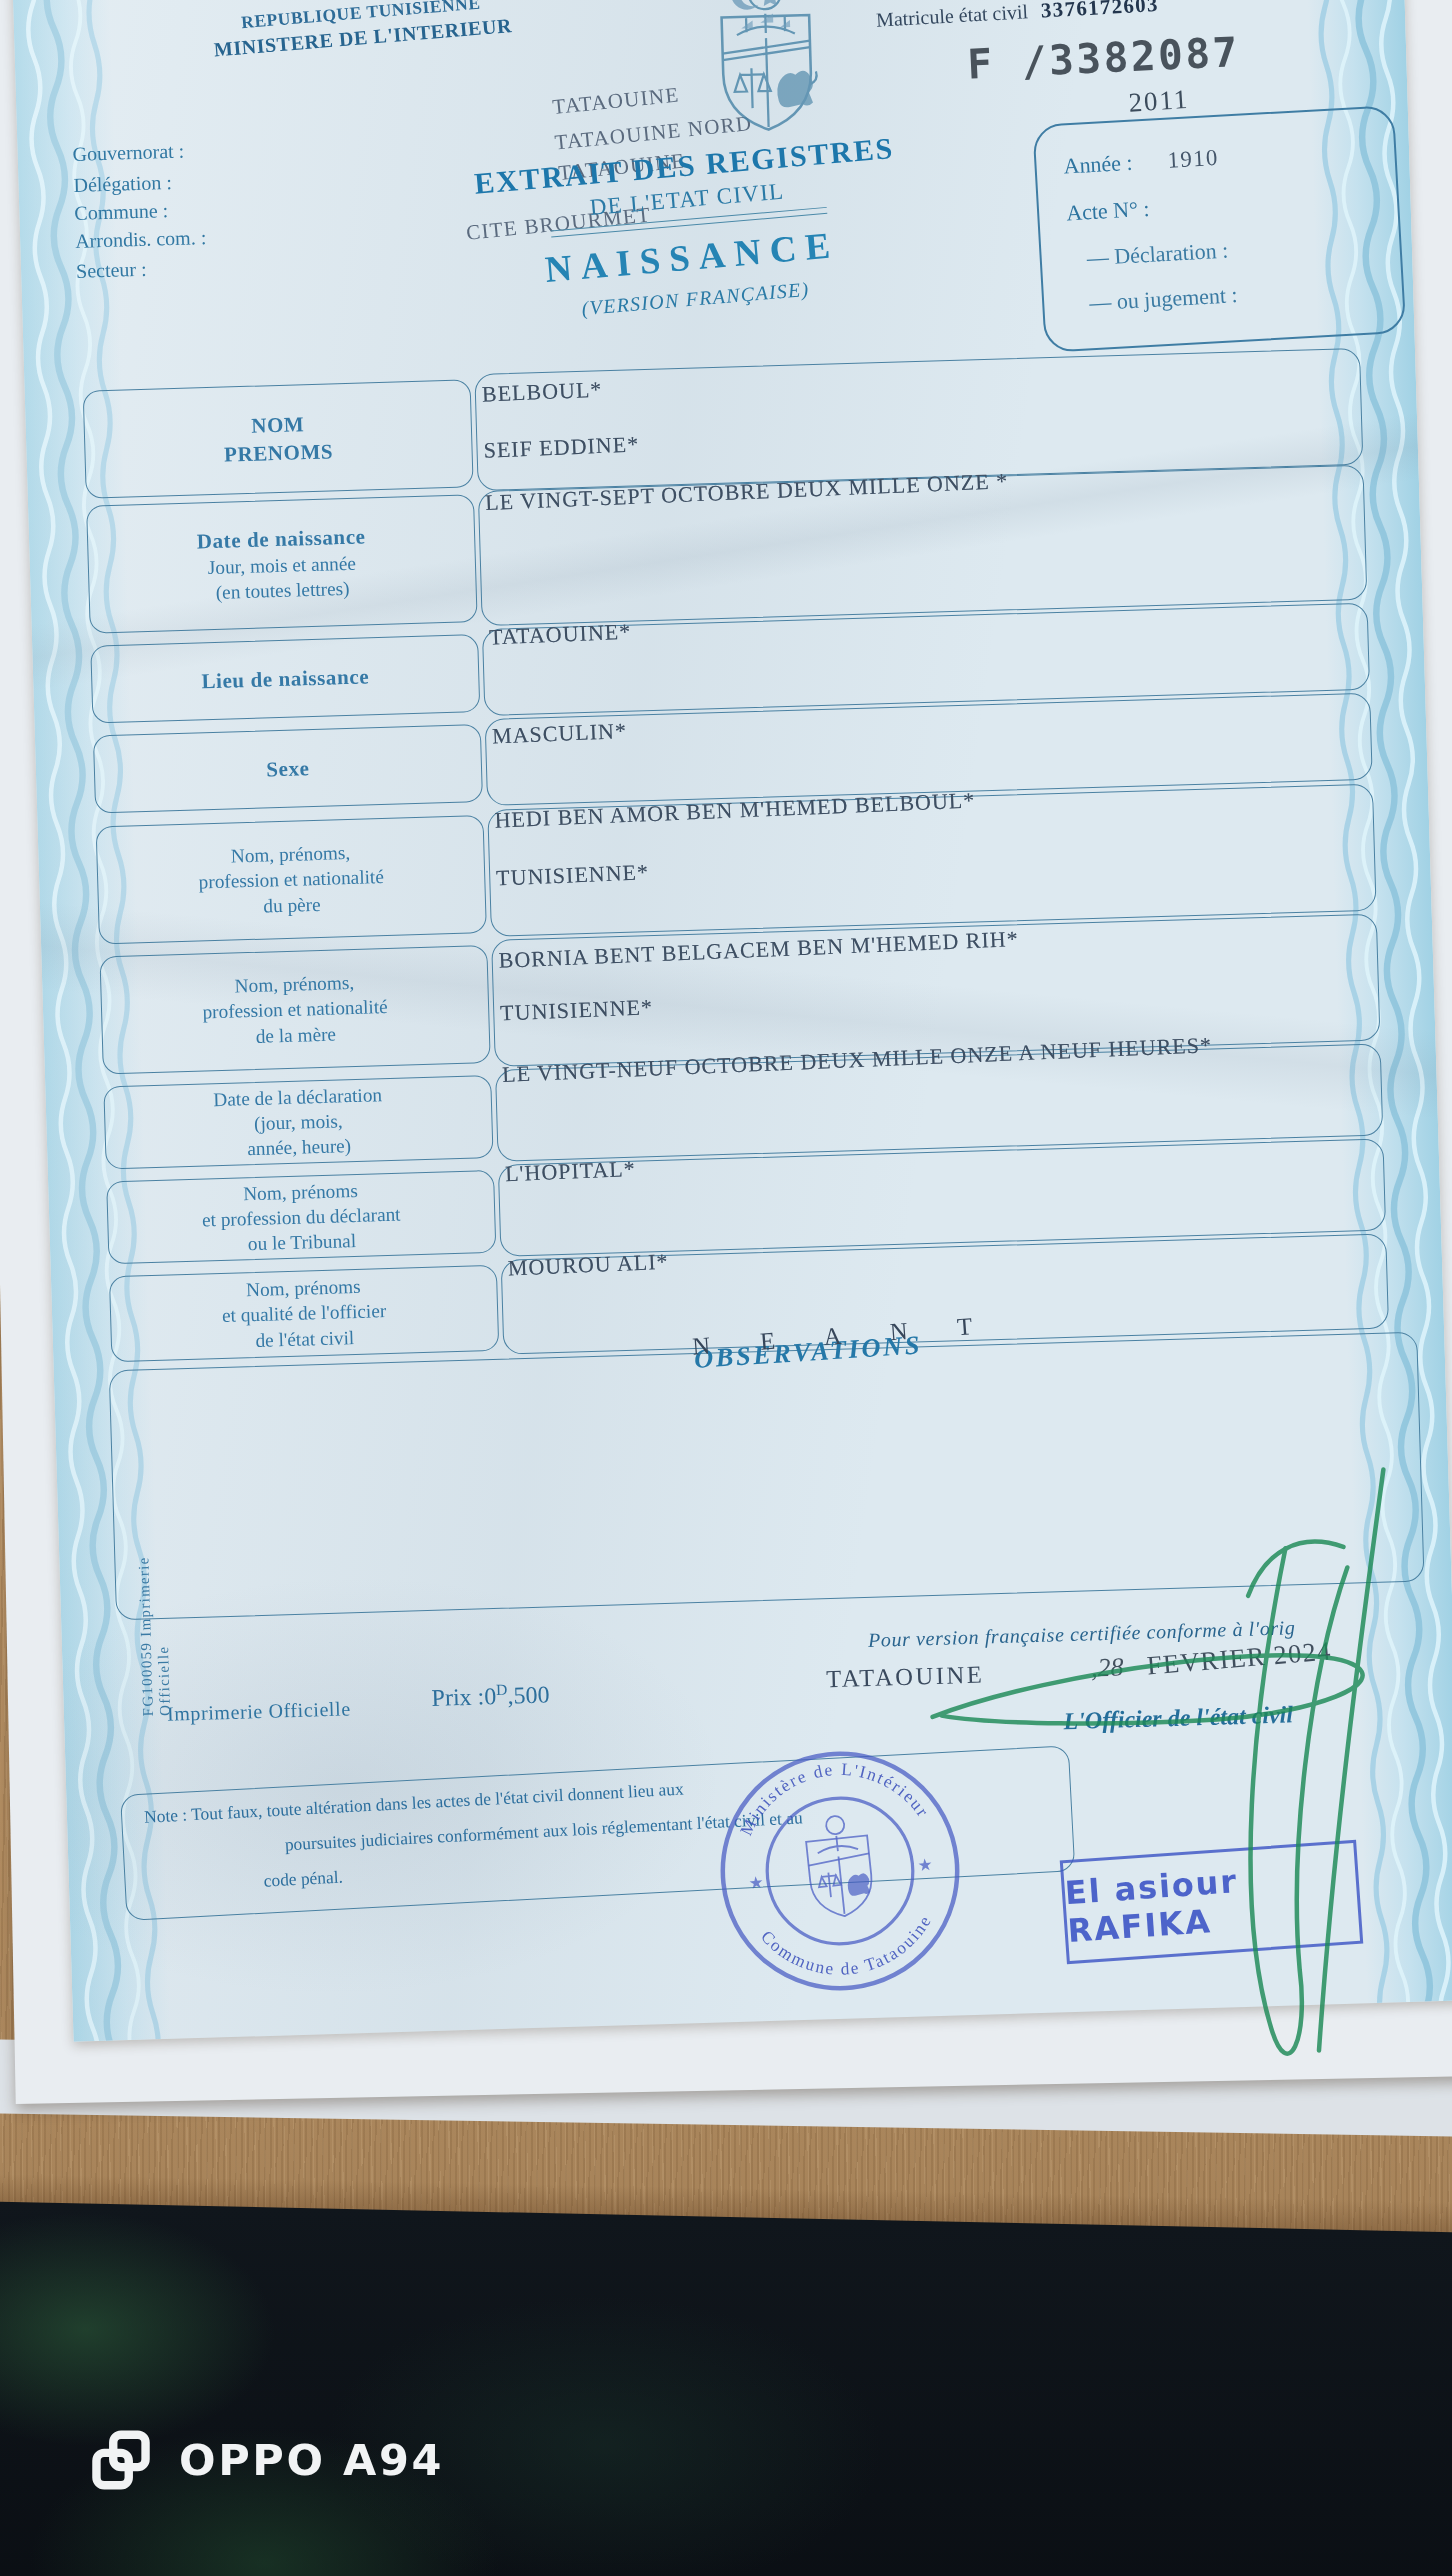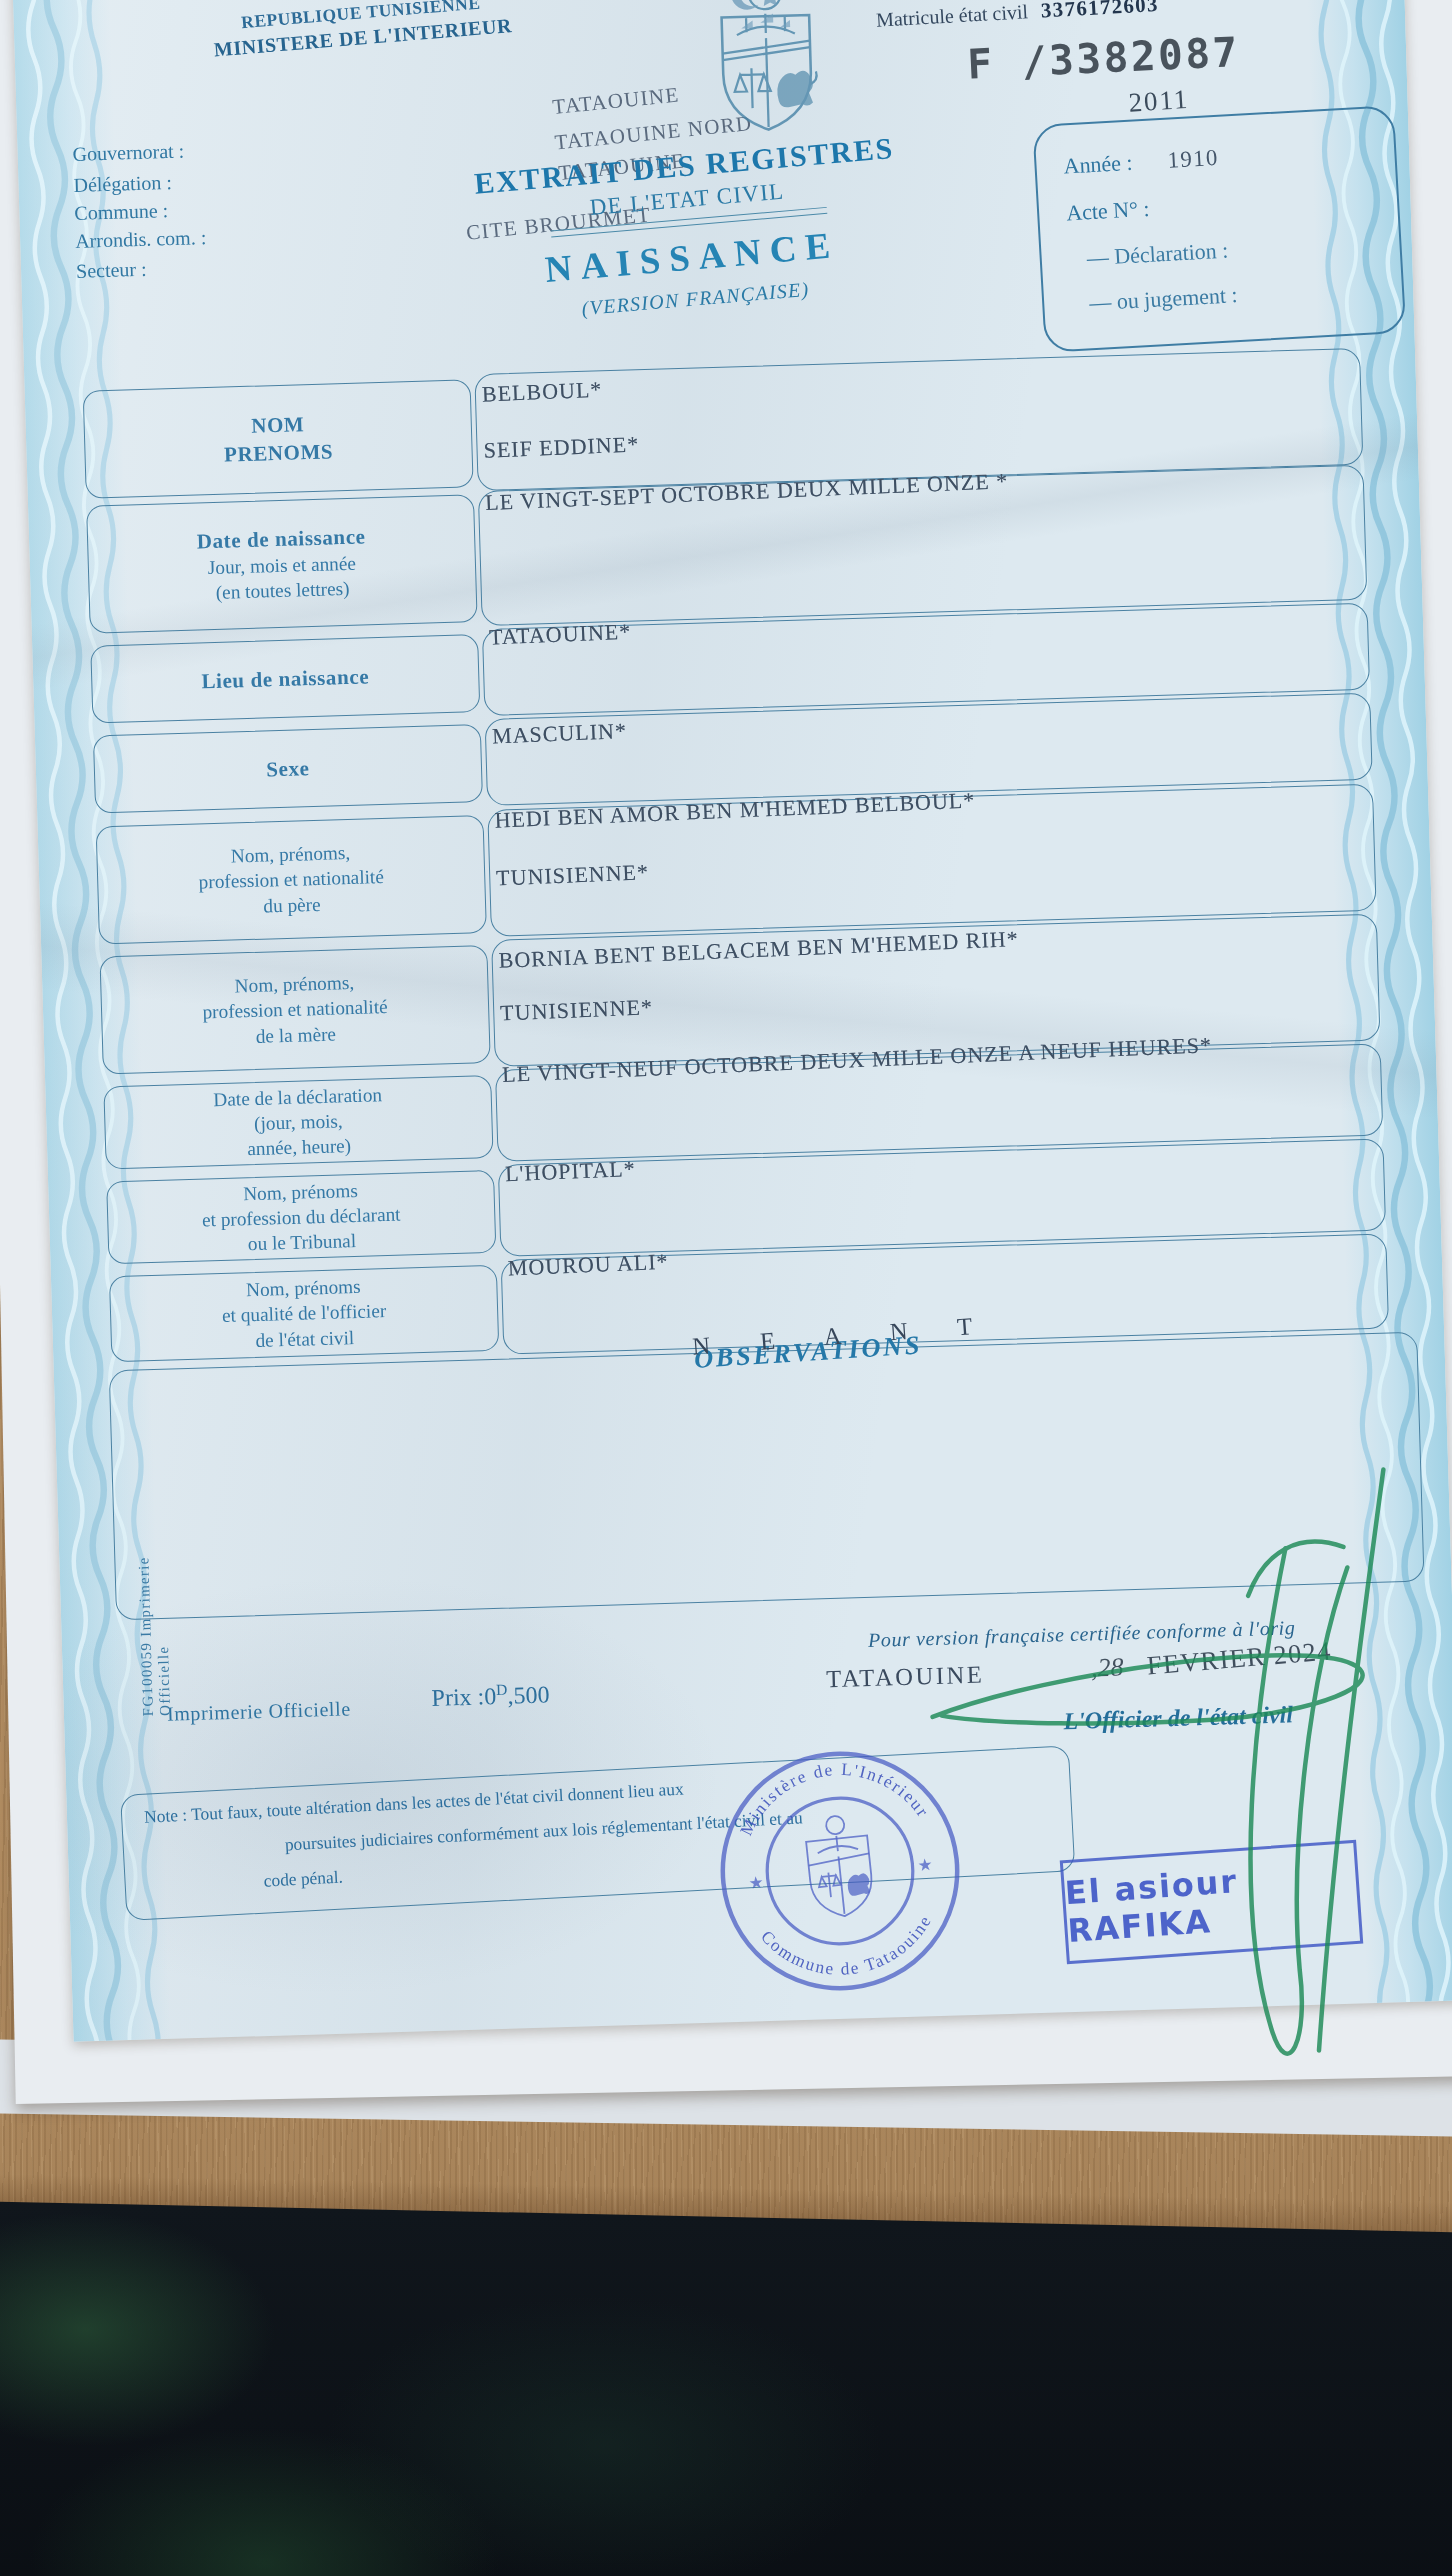--- a/index.html
+++ b/index.html
@@ -321,14 +321,21 @@
       <path d="M1448 2666 C1640 2592 2020 2546 2100 2584 C2160 2614 2040 2660 1890 2670 C1730 2680 1540 2678 1462 2664"></path>
       <path d="M1996 2404 C1944 2660 1916 2960 1974 3150 C2000 3236 2032 3168 2018 3058 C2002 2876 2032 2604 2092 2434"></path>
       <path d="M2148 2282 C2116 2520 2072 2840 2048 3184"></path>
       <path d="M1938 2478 C1964 2408 2018 2378 2086 2402"></path>
     </g>
   </svg>
 
   <div class="wood-edge"></div>
   <div class="dark-bottom"></div>
 
+  <div class="watermark">
+    <svg width="62" height="62" viewBox="0 0 96 96">
+      <rect x="10" y="37" width="50" height="50" rx="12" fill="none" stroke="#f1f3f4" stroke-width="13"></rect>
+      <rect x="36" y="9" width="50" height="50" rx="12" fill="none" stroke="#f1f3f4" stroke-width="13"></rect>
+    </svg>
+    <span class="wm-text">OPPO A94</span>
+  </div>
 </div>
 
 
 </body></html>

